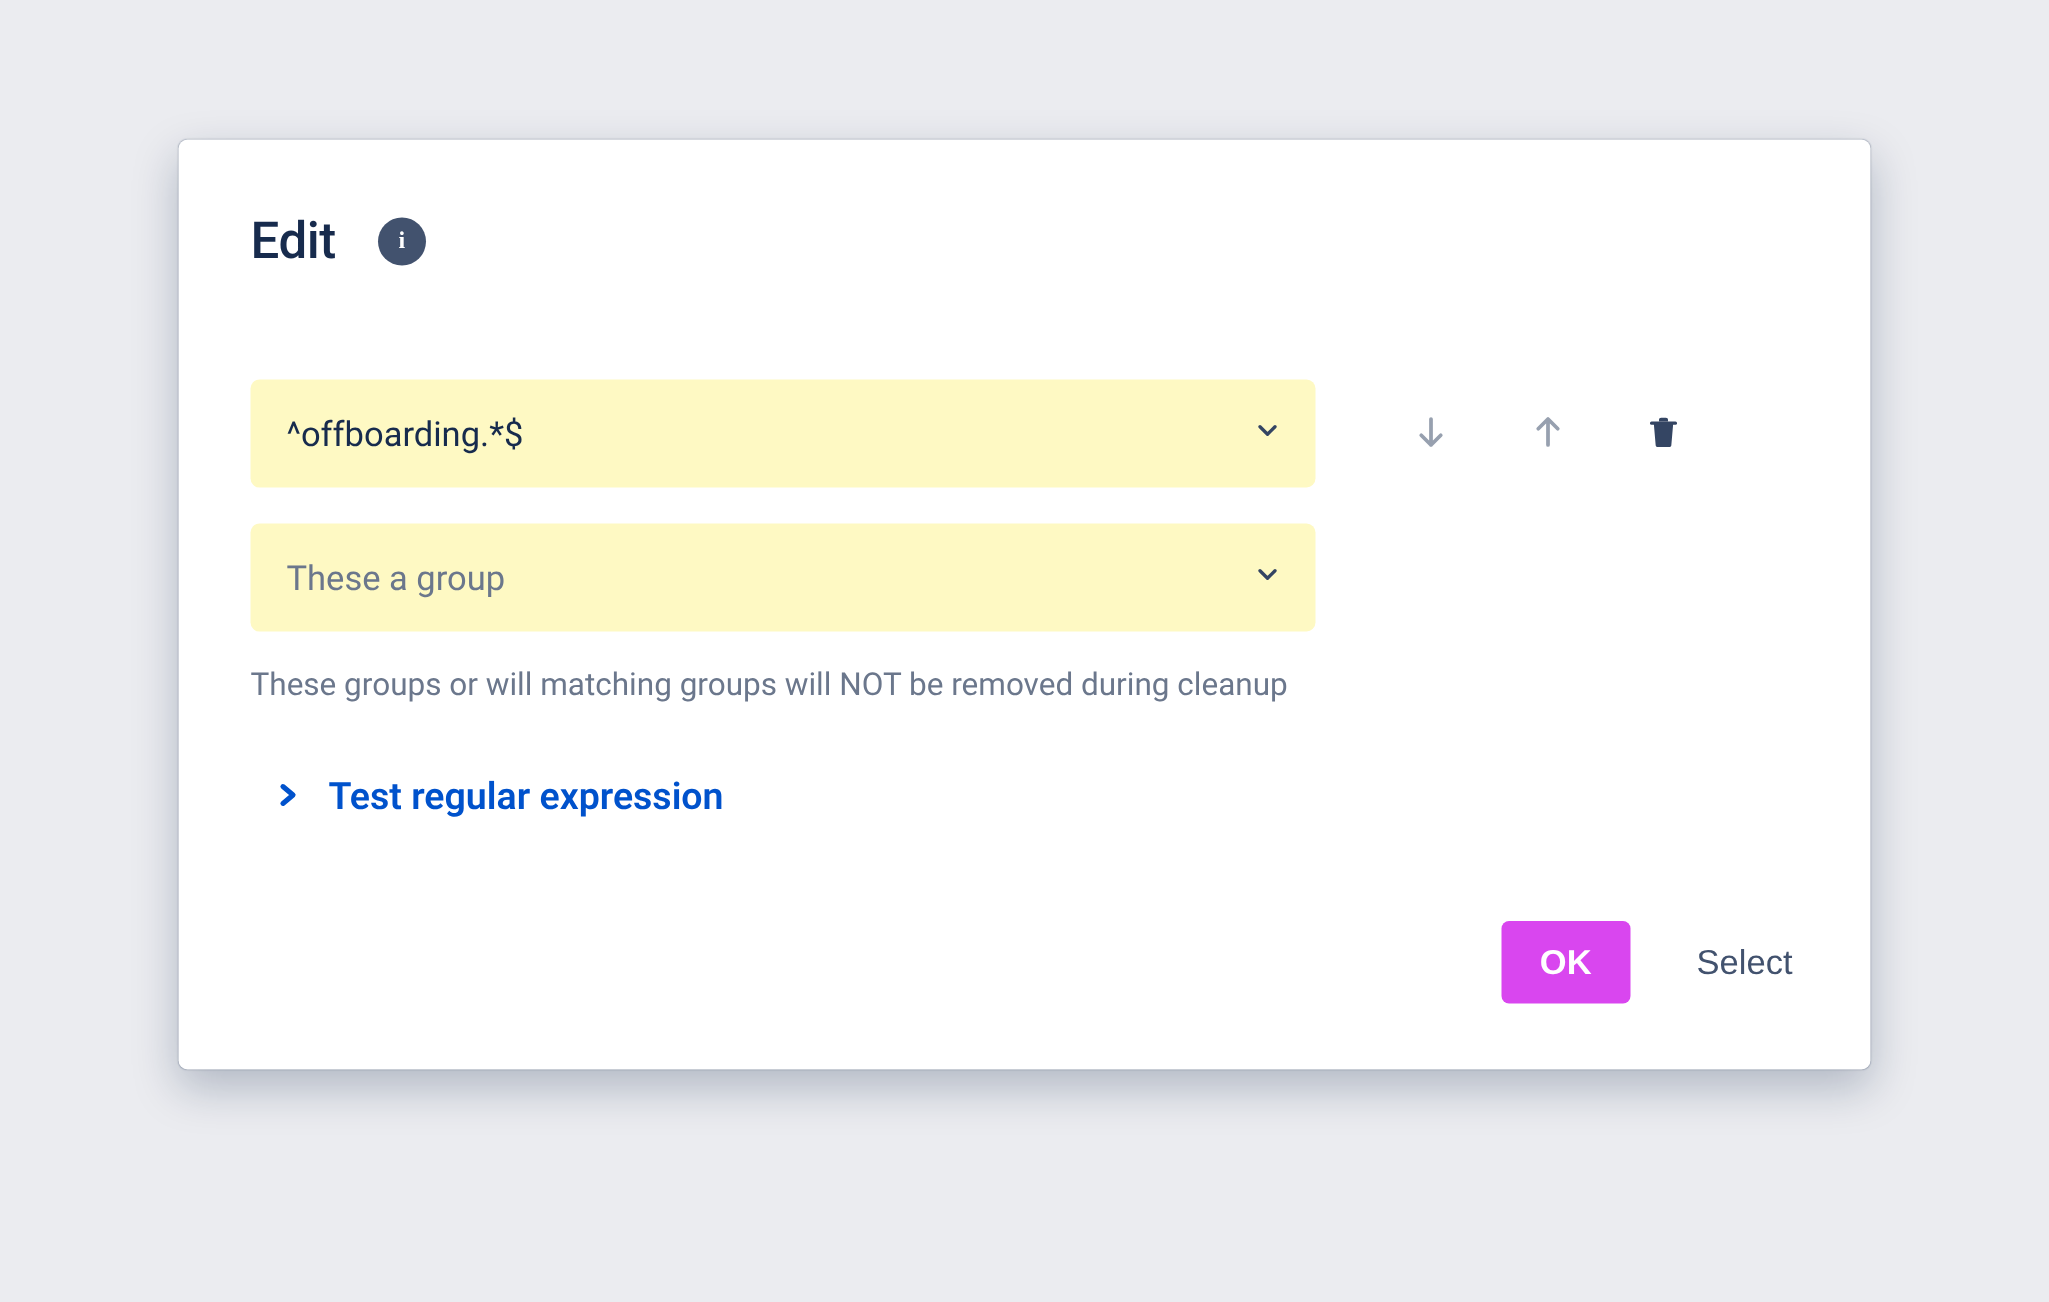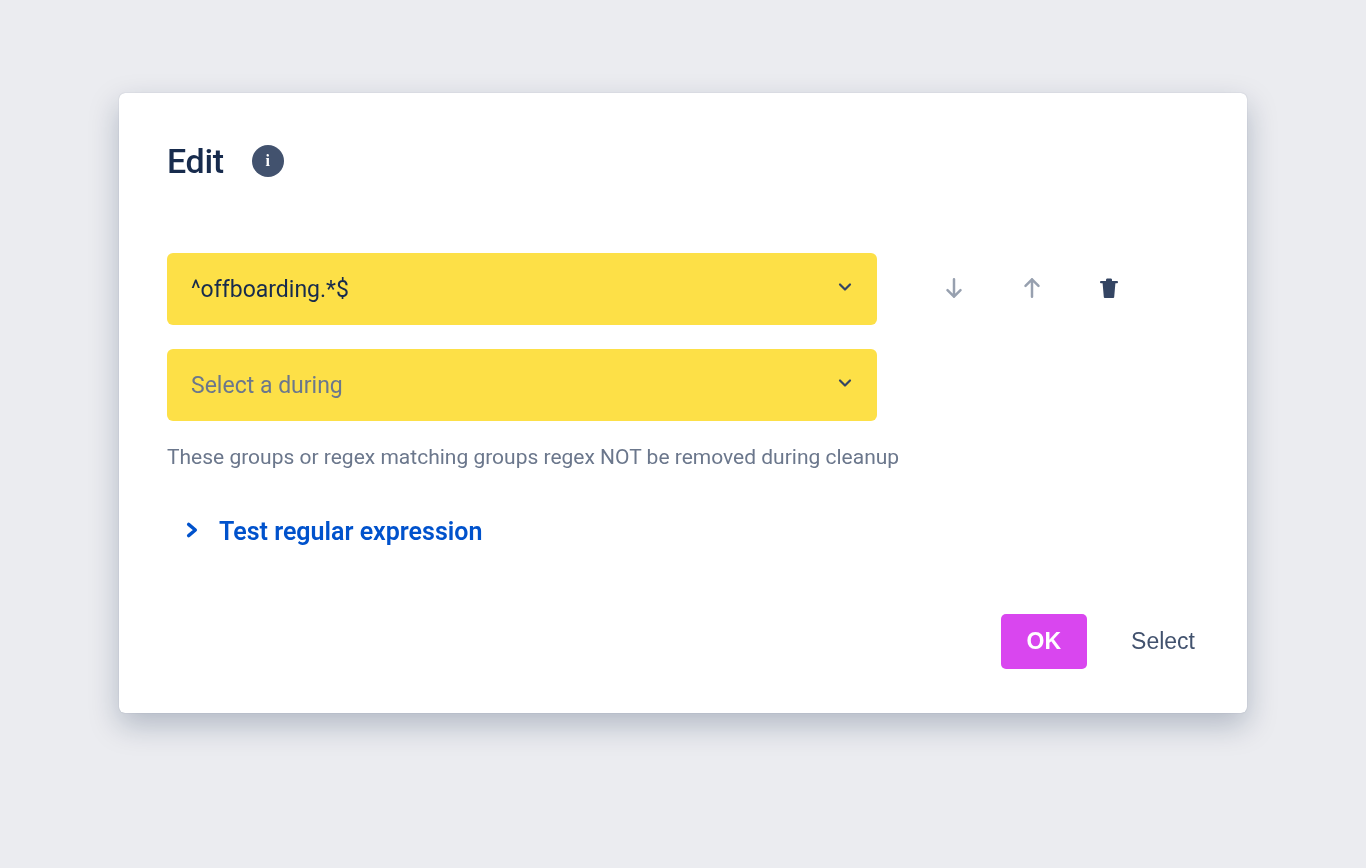--- a/index.html
+++ b/index.html
@@ -49,21 +49,21 @@
   }
   .row {
     display: flex;
     align-items: center;
     gap: 30px;
     margin-bottom: 24px;
   }
   .select {
     flex: 0 0 710px;
     height: 72px;
-    background: #fde047;
+    background: #fef9c3;
     border-radius: 6px;
     display: flex;
     align-items: center;
     justify-content: space-between;
     padding: 0 24px;
     cursor: pointer;
   }
   .select-text {
     font-size: 23px;
     color: #172b4d;
@@ -183,30 +183,30 @@
               <rect x="3" y="5" width="18" height="2.2" rx="1" fill="#344563"></rect>
               <path d="M9 5 V4 C9 3 9.5 2.5 10.5 2.5 H13.5 C14.5 2.5 15 3 15 4 V5" fill="#344563"></path>
             </svg>
         </span>
       </button>
     </div>
   </div>
 
   <div class="row">
     <div class="select">
-      <span class="select-text placeholder">Select a during</span>
+      <span class="select-text placeholder">These a group</span>
       <span class="chevron-down">
         <svg width="16" height="16" viewBox="0 0 16 16" fill="none">
             <path d="M3 5.5 L8 10.5 L13 5.5" stroke="currentColor" stroke-width="2.2" stroke-linecap="round" stroke-linejoin="round"></path>
           </svg>
       </span>
     </div>
   </div>
 
-  <p class="helper-text">These groups or regex matching groups regex NOT be removed during cleanup</p>
+  <p class="helper-text">These groups or will matching groups will NOT be removed during cleanup</p>
 
   <div class="expander">
     <span class="expander-chevron">
       <svg width="14" height="18" viewBox="0 0 12 16" fill="none">
           <path d="M3 3 L9 8 L3 13" stroke="#0052cc" stroke-width="3" stroke-linecap="round" stroke-linejoin="round"></path>
         </svg>
     </span>
     <span class="expander-label">Test regular expression</span>
   </div>
 

